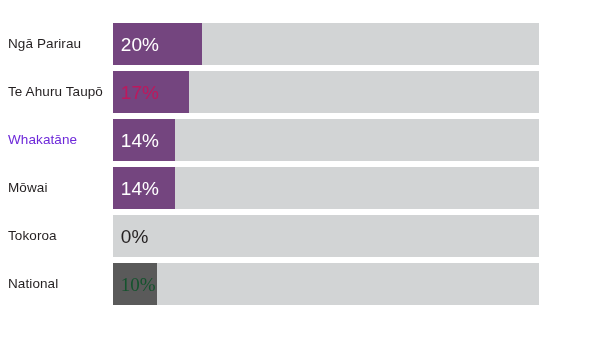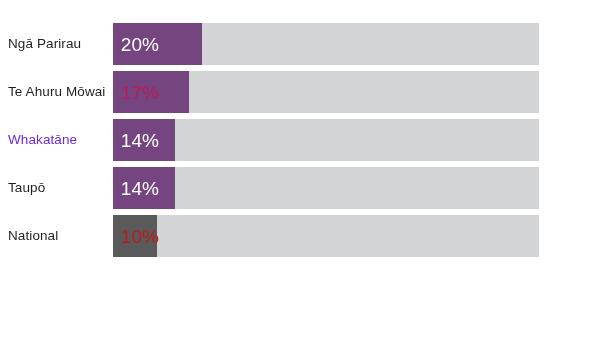--- a/index.html
+++ b/index.html
@@ -92,47 +92,54 @@
 
     <div class="row">
       <div class="cat-label" style="color: rgb(35, 31, 32);">Ngā Parirau</div>
       <div class="track" style="background: rgb(210, 212, 213); width: 447px;">
         <div class="fill" style="width: 89px; background: rgb(116, 69, 127);"></div>
         <div class="value" style="color: rgb(255, 255, 255);">20%</div>
       </div>
     </div>
 
     <div class="row">
-      <div class="cat-label" style="color: rgb(35, 31, 32);">Te Ahuru Mōwai</div>
+      <div class="cat-label" style="color: rgb(35, 31, 32);">Te Ahuru Taupō</div>
       <div class="track" style="background: rgb(210, 212, 213); width: 447px;">
         <div class="fill" style="width: 75.65px; background: rgb(116, 69, 127);"></div>
         <div class="value" style="color: #be185d;">17%</div>
       </div>
     </div>
 
     <div class="row">
       <div class="cat-label" style="color: #6d28d9;">Whakatāne</div>
       <div class="track" style="background: rgb(210, 212, 213); width: 447px;">
         <div class="fill" style="width: 62.3px; background: rgb(116, 69, 127);"></div>
         <div class="value" style="color: rgb(255, 255, 255);">14%</div>
       </div>
     </div>
 
     <div class="row">
-      <div class="cat-label" style="color: rgb(35, 31, 32);">Taupō</div>
+      <div class="cat-label" style="color: rgb(35, 31, 32);">Mōwai</div>
       <div class="track" style="background: rgb(210, 212, 213); width: 447px;">
         <div class="fill" style="width: 62.3px; background: rgb(116, 69, 127);"></div>
         <div class="value" style="color: rgb(255, 255, 255);">14%</div>
       </div>
     </div>
 
 
+    <div class="row">
+      <div class="cat-label" style="color: rgb(35, 31, 32);">Tokoroa</div>
+      <div class="track" style="background: rgb(210, 212, 213); width: 447px;">
+        <div class="fill zero" style="width: 0px; background: rgb(116, 69, 127);"></div>
+        <div class="value on-track" style="color: rgb(35, 31, 32);">0%</div>
+      </div>
+    </div>
 
     <div class="row">
       <div class="cat-label" style="color: rgb(35, 31, 32);">National</div>
       <div class="track" style="background: rgb(210, 212, 213); width: 447px;">
         <div class="fill national" style="width: 44.5px; background: rgb(90, 90, 90);"></div>
-        <div class="value" style="color: #b91c1c;">10%</div>
+        <div class="value" style="color: #14532d; font-family: Liberation Serif, serif;">10%</div>
       </div>
     </div>
 
   </div>
 </div>
 
 </body></html>

